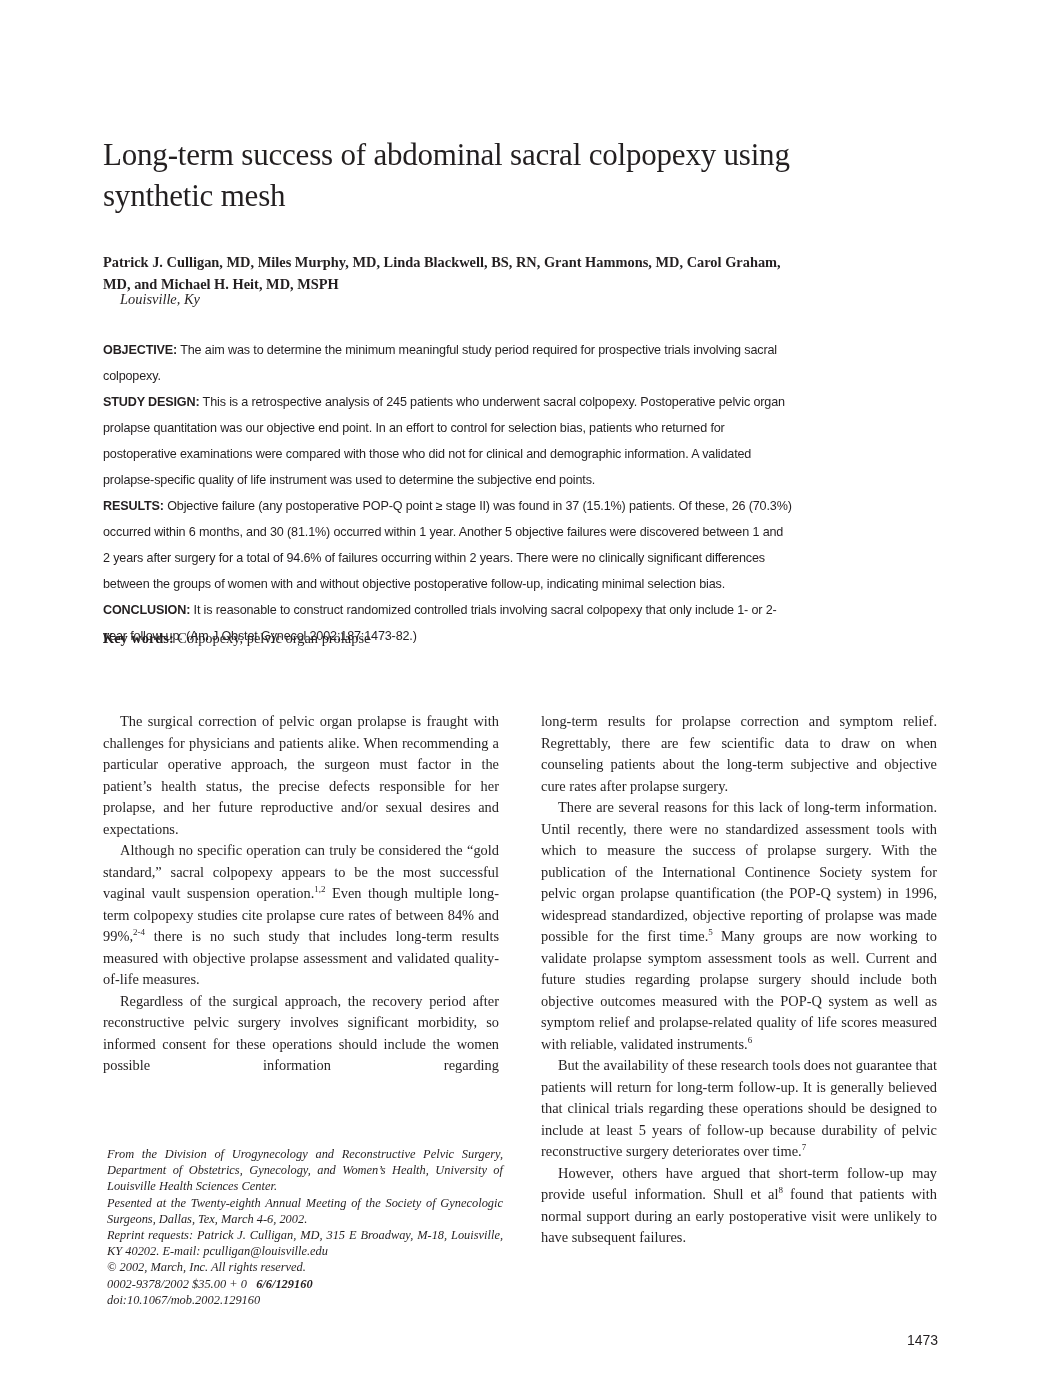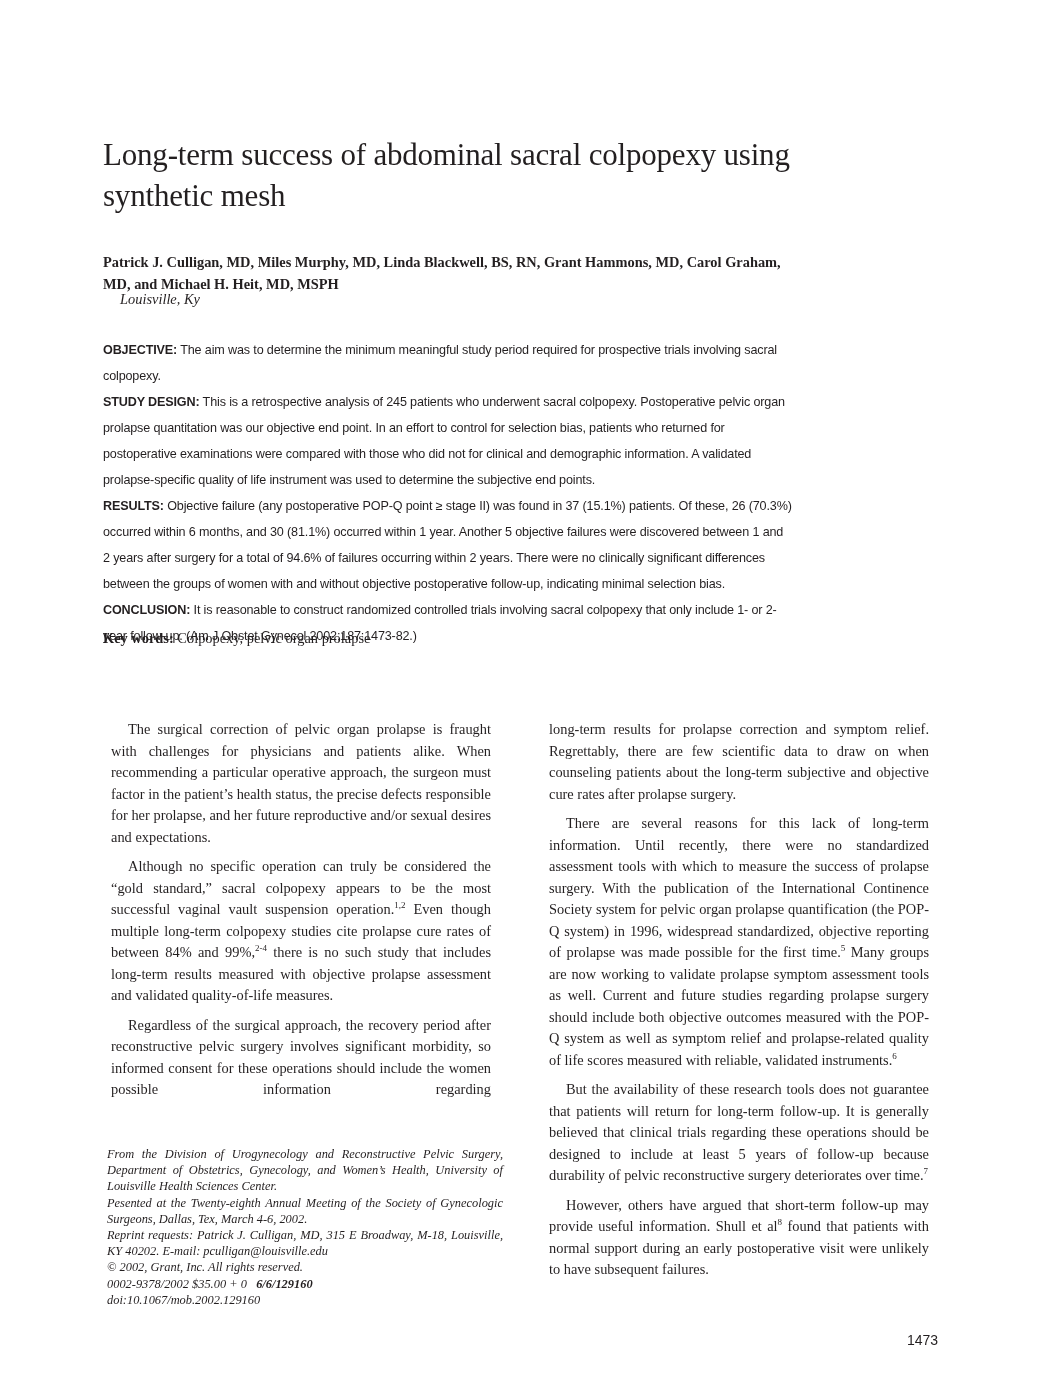--- a/index.html
+++ b/index.html
@@ -29,21 +29,21 @@
   #keywords {
     position: absolute; left: 103px; top: 630px;
     font-size: 14.4px;
   }
   #keywords .lbl { font-weight: bold; }
 
   .col {
     position: absolute; width: 396px;
     font-size: 14.4px; line-height: 21.5px; text-align: justify;
   }
-  .col p { margin: 8px; text-indent: 17px; font-family: Liberation Serif, serif; }
+  .col p { margin: 0; text-indent: 17px; font-family: Liberation Serif, serif; }
   .col p.noindent { text-indent: 0; }
   #col-left { left: 103px; top: 711px; }
   #col-right { left: 541px; top: 711px; }
   sup { font-size: 9px; line-height: 0; vertical-align: super; }
 
   #footnote {
     position: absolute; left: 107px; top: 1146px; width: 396px;
     font-size: 12.4px; line-height: 16.2px; font-style: italic; text-align: justify;
   }
   #footnote p { margin: 0; }
@@ -84,18 +84,18 @@
   <p class="noindent">long-term results for prolapse correction and symptom relief. Regrettably, there are few scientific data to draw on when counseling patients about the long-term subjective and objective cure rates after prolapse surgery.</p>
   <p><span>There are several reasons for this lack of long-term information. Until recently, there were no standardized assessment tools with which to measure the success of prolapse surgery. With the publication of the International Continence Society system for pelvic organ prolapse quantification (the POP-Q system) in 1996, widespread standardized, objective reporting of prolapse was made possible for the first time.</span><sup>5</sup><span> Many groups are now working to validate prolapse symptom assessment tools as well. Current and future studies regarding prolapse surgery should include both objective outcomes measured with the POP-Q system as well as symptom relief and prolapse-related quality of life scores measured with reliable, validated instruments.</span><sup>6</sup></p>
   <p><span>But the availability of these research tools does not guarantee that patients will return for long-term follow-up. It is generally believed that clinical trials regarding these operations should be designed to include at least 5 years of follow-up because durability of pelvic reconstructive surgery deteriorates over time.</span><sup>7</sup></p>
   <p><span>However, others have argued that short-term follow-up may provide useful information. Shull et al</span><sup>8</sup><span> found that patients with normal support during an early postoperative visit were unlikely to have subsequent failures.</span></p>
 </div>
 
 <div id="footnote" class="serif">
   <p>From the Division of Urogynecology and Reconstructive Pelvic Surgery, Department of Obstetrics, Gynecology, and Women’s Health, University of Louisville Health Sciences Center.</p>
   <p>Pesented at the Twenty-eighth Annual Meeting of the Society of Gynecologic Surgeons, Dallas, Tex, March 4-6, 2002.</p>
   <p>Reprint requests: Patrick J. Culligan, MD, 315 E Broadway, M-18, Louisville, KY 40202. E-mail: pculligan@louisville.edu</p>
-  <p>© 2002, Grant, Inc. All rights reserved.</p>
+  <p>© 2002, March, Inc. All rights reserved.</p>
   <p><span>0002-9378/2002 $35.00 + 0</span>&nbsp;&nbsp;&nbsp;<span class="b">6/6/129160</span></p>
   <p>doi:10.1067/mob.2002.129160</p>
 </div>
 
 <div id="page-number" class="sans">1473</div>
 
 </body></html>

